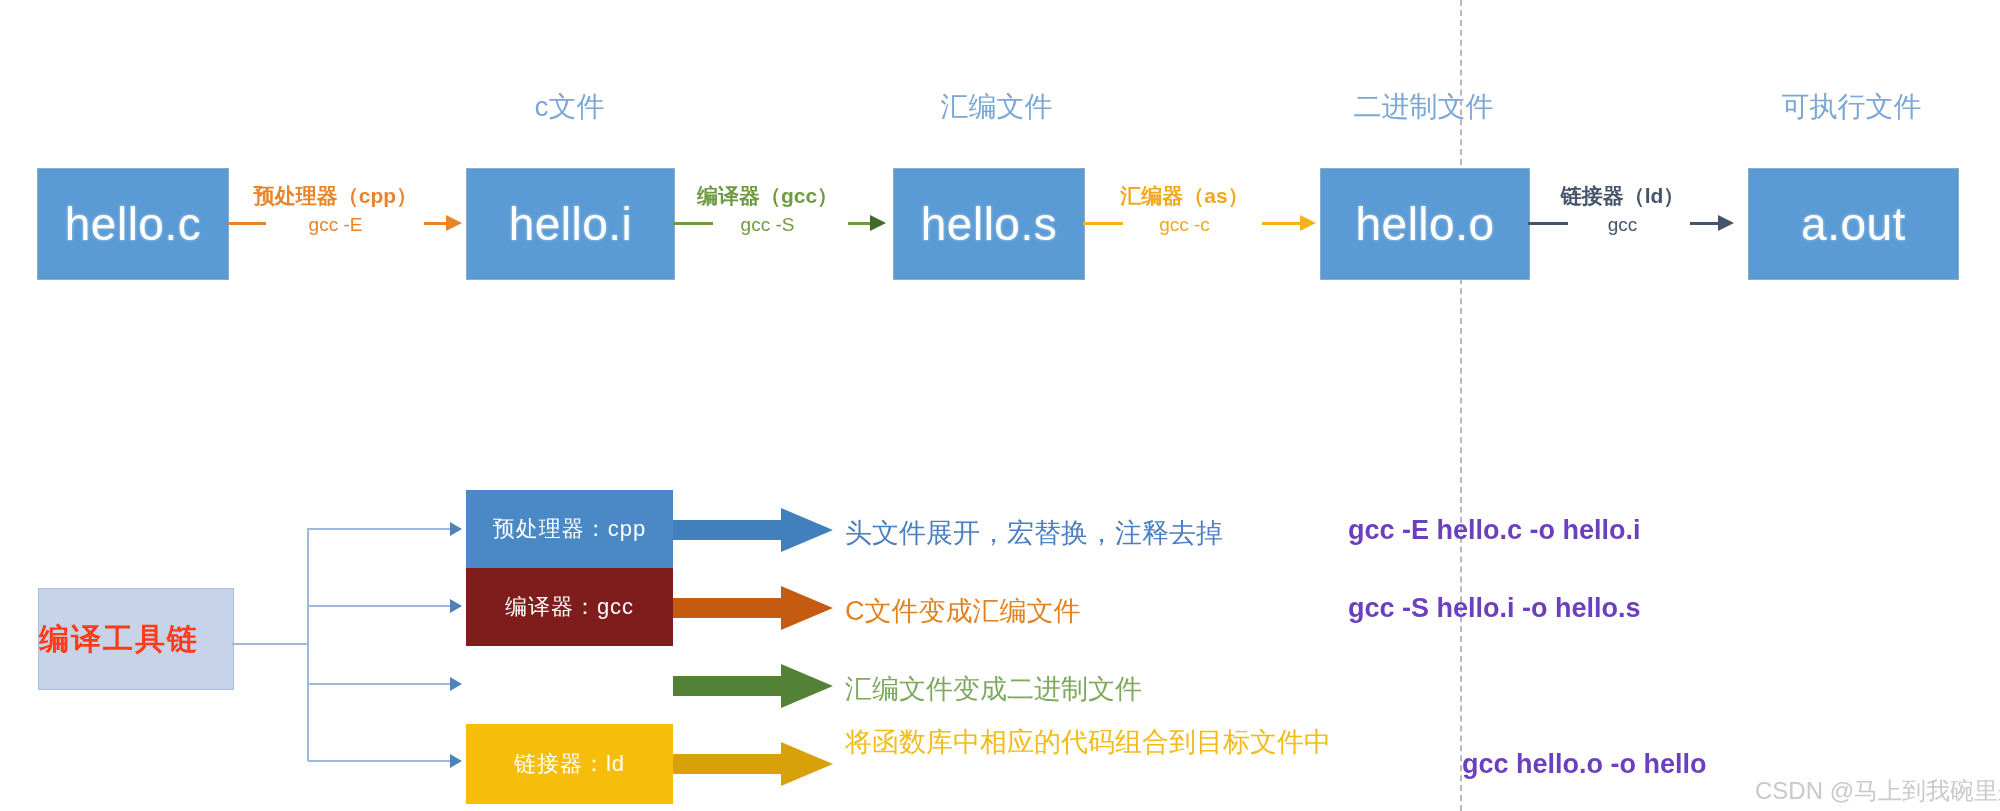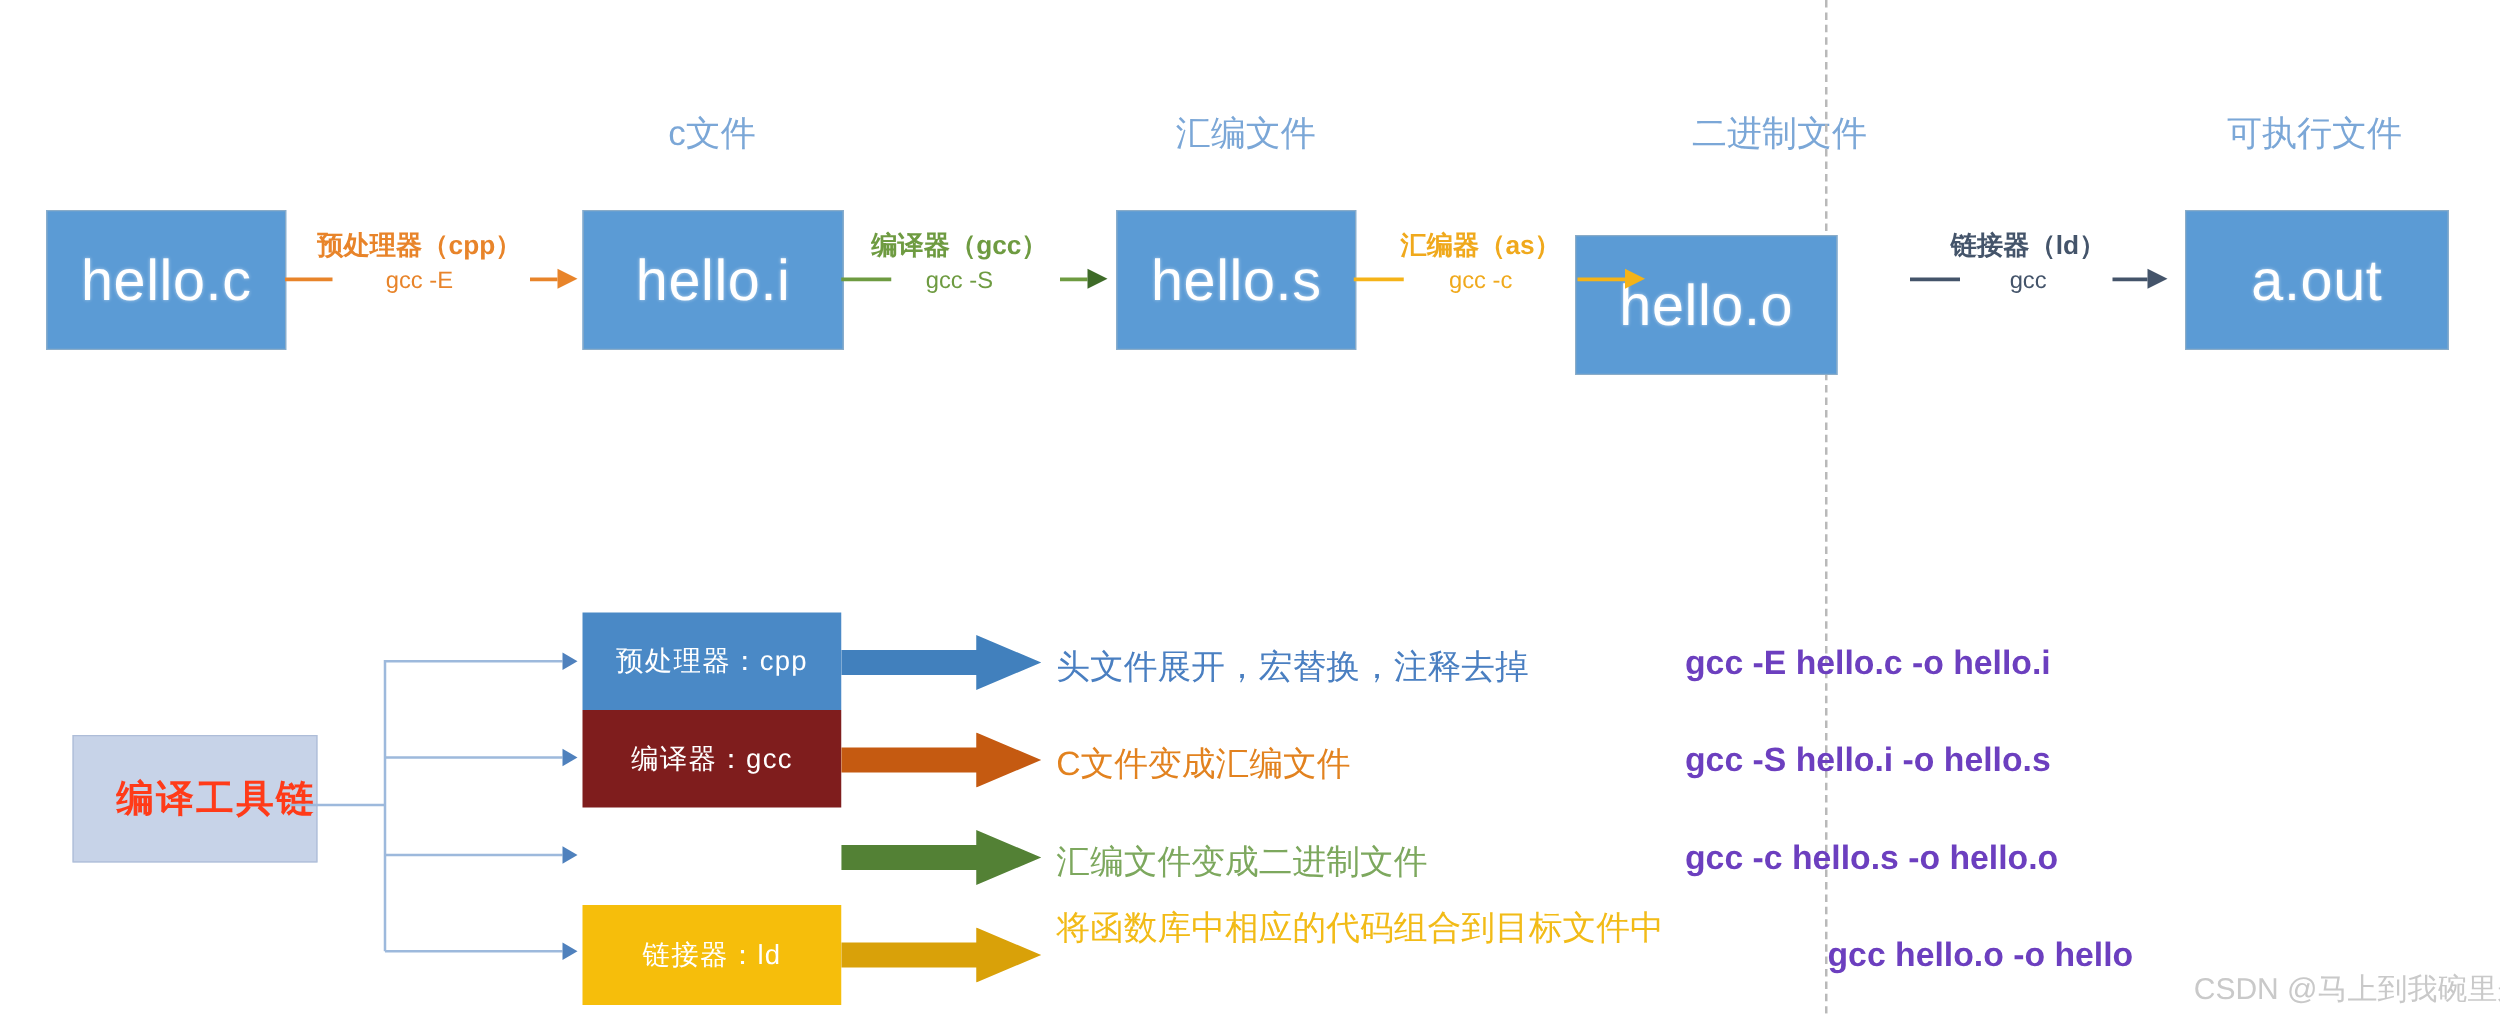--- a/index.html
+++ b/index.html
@@ -77,26 +77,25 @@
   }
 
   
   .toolchain-box {
     position: absolute;
     background: #C7D3E8;
     border: 1px solid #aebdd8;
     color: #FF3B19;
     display: flex;
     align-items: center;
-    justify-content: flex-end;
+    justify-content: flex-start;
     font-size: 30px;
     font-weight: bold;
     letter-spacing: 2px;
     font-family: "Liberation Sans", "DejaVu Sans", sans-serif;
-    margin-left: 20px;
   }
   .stack-band {
     position: absolute;
     left: 466px;
     width: 207px;
     display: flex;
     align-items: center;
     justify-content: center;
     color: #ffffff;
     font-size: 22px;
@@ -147,21 +146,21 @@
 
   <div class="file-box" style="left:37px;   top:168px; width:190px; height:110px;">
       <span>hello.c</span>
     </div>
   <div class="file-box" style="left:466px;  top:168px; width:207px; height:110px;">
       <span>hello.i</span>
     </div>
   <div class="file-box" style="left:893px;  top:168px; width:190px; height:110px;">
       <span>hello.s</span>
     </div>
-  <div class="file-box" style="left:1260px; top:168px; width:208px; height:110px;margin-top:20px;">
+  <div class="file-box" style="left:1320px; top:168px; width:208px; height:110px;">
       <span>hello.o</span>
     </div>
   <div class="file-box" style="left:1748px; top:168px; width:209px; height:110px;">
       <span>a.out</span>
     </div>
 
   <div class="conn-line" style="left:228px; top:222px; width:38px; background:#E8842A;"></div>
   <div class="conn-line" style="left:424px; top:222px; width:22px; background:#E8842A;"></div>
   <div class="conn-head" style="left:446px; top:215px; border-left:16px solid #E8842A;"></div>
   <div class="conn-label" style="left:233px; top:182px; width:205px; color:#E8842A;">
@@ -235,18 +234,17 @@
     <polygon points="0,12 108,12 108,0 160,22 108,44 108,32 0,32" fill="#D9A109"></polygon>
   </svg>
 
   <div class="desc-text" style="left:845px; top:515px; color:#4A7FC1;">头文件展开，宏替换，注释去掉</div>
   <div class="desc-text" style="left:845px; top:593px; color:#E2821F;">C文件变成汇编文件</div>
   <div class="desc-text" style="left:845px; top:671px; color:#7DA85E;">汇编文件变成二进制文件</div>
   <div class="desc-text" style="left:845px; top:724px; color:#F2BB17;">将函数库中相应的代码组合到目标文件中</div>
 
   <div class="cmd-text" style="left:1348px; top:515px;">gcc -E hello.c -o hello.i</div>
   <div class="cmd-text" style="left:1348px; top:593px;">gcc -S hello.i -o hello.s</div>
-  <div class="cmd-text" style="left:1348px; top:671px;">gcc -c hello.s -o hello.o</div>
   <div class="cmd-text" style="left:1462px; top:749px;">gcc hello.o -o hello</div>
 
   <div class="watermark" style="left:1755px; top:775px;">CSDN @马上到我碗里来</div>
 
 </div>
 
 </body></html>

